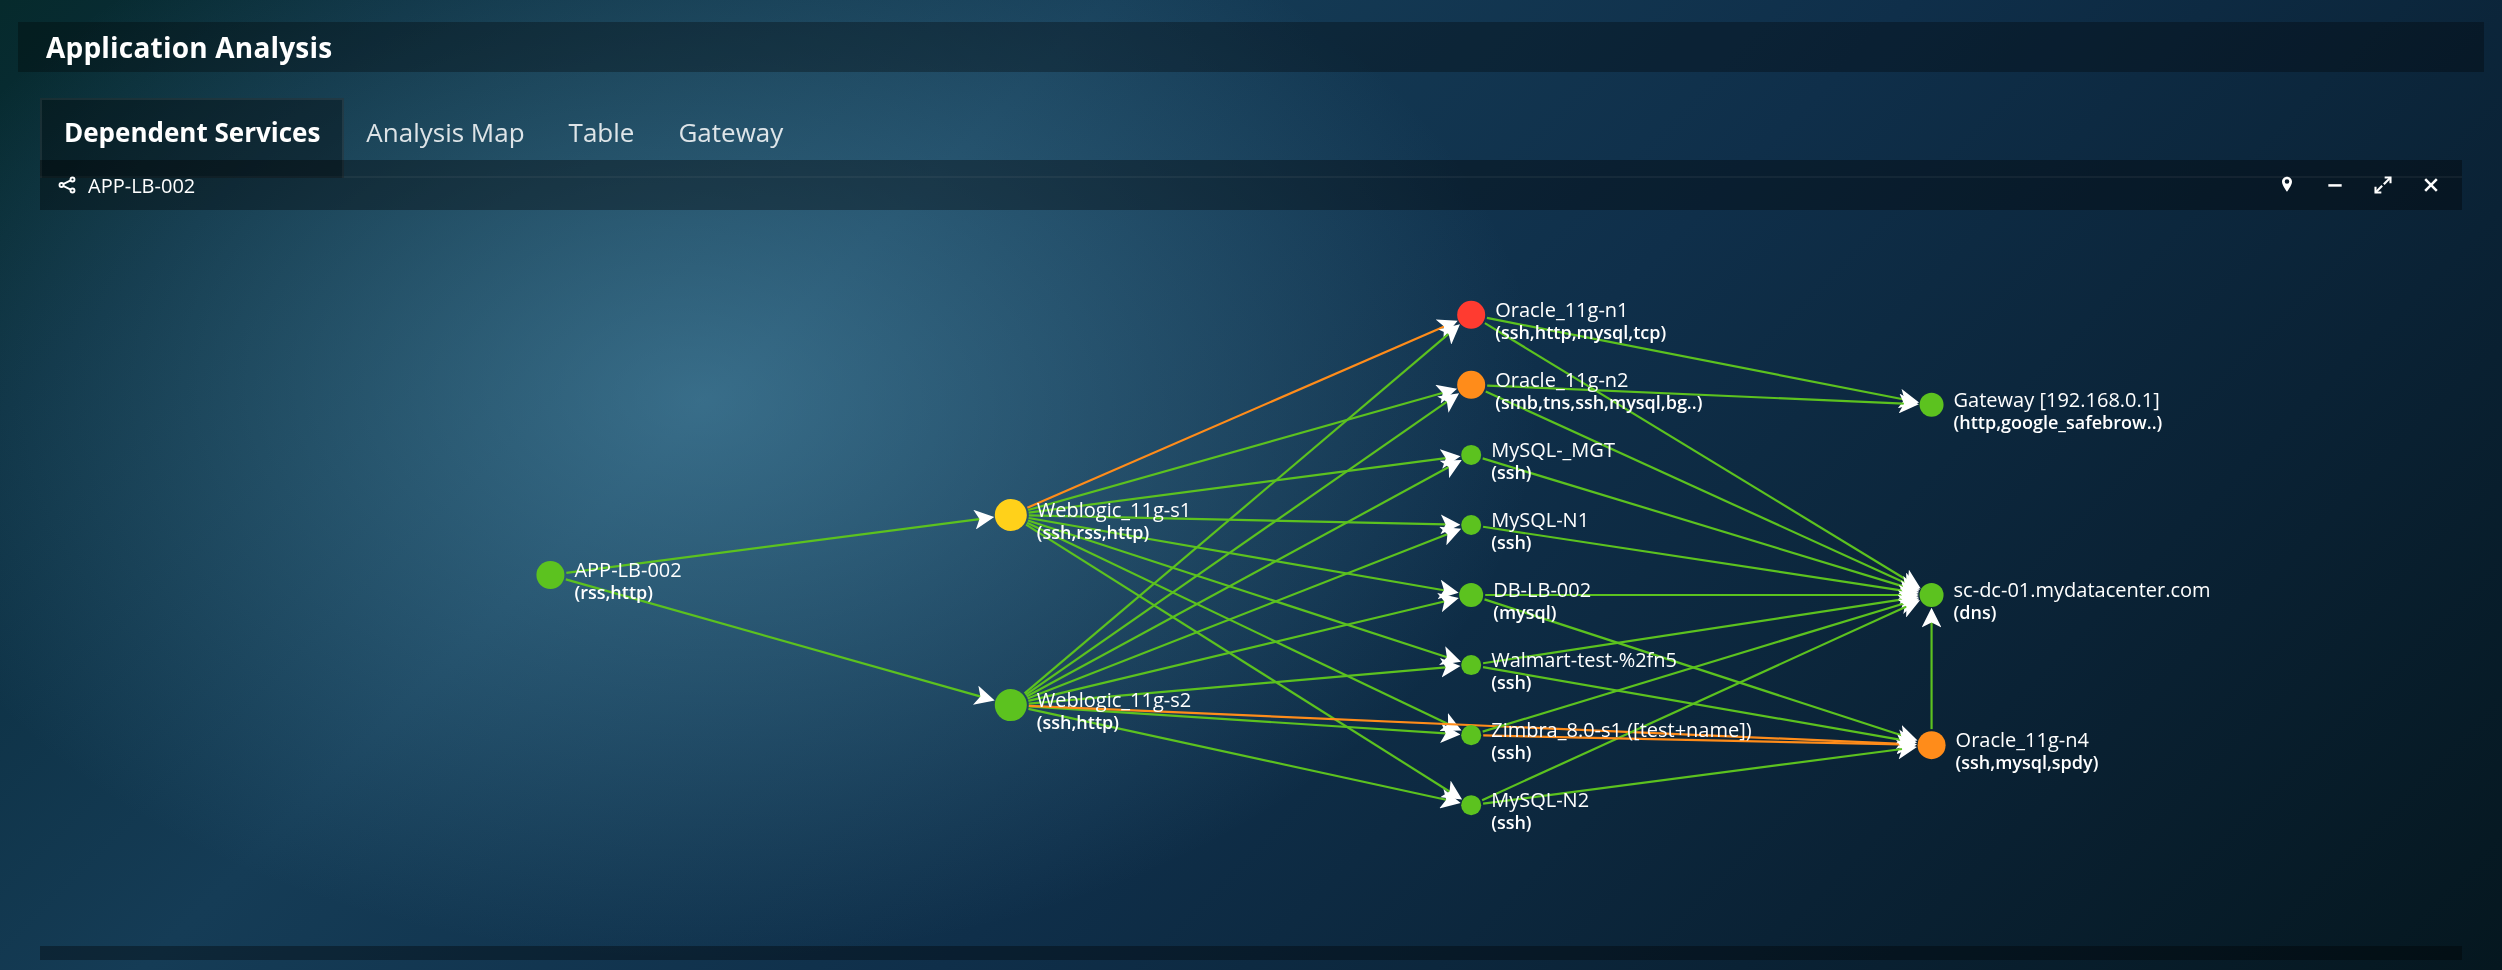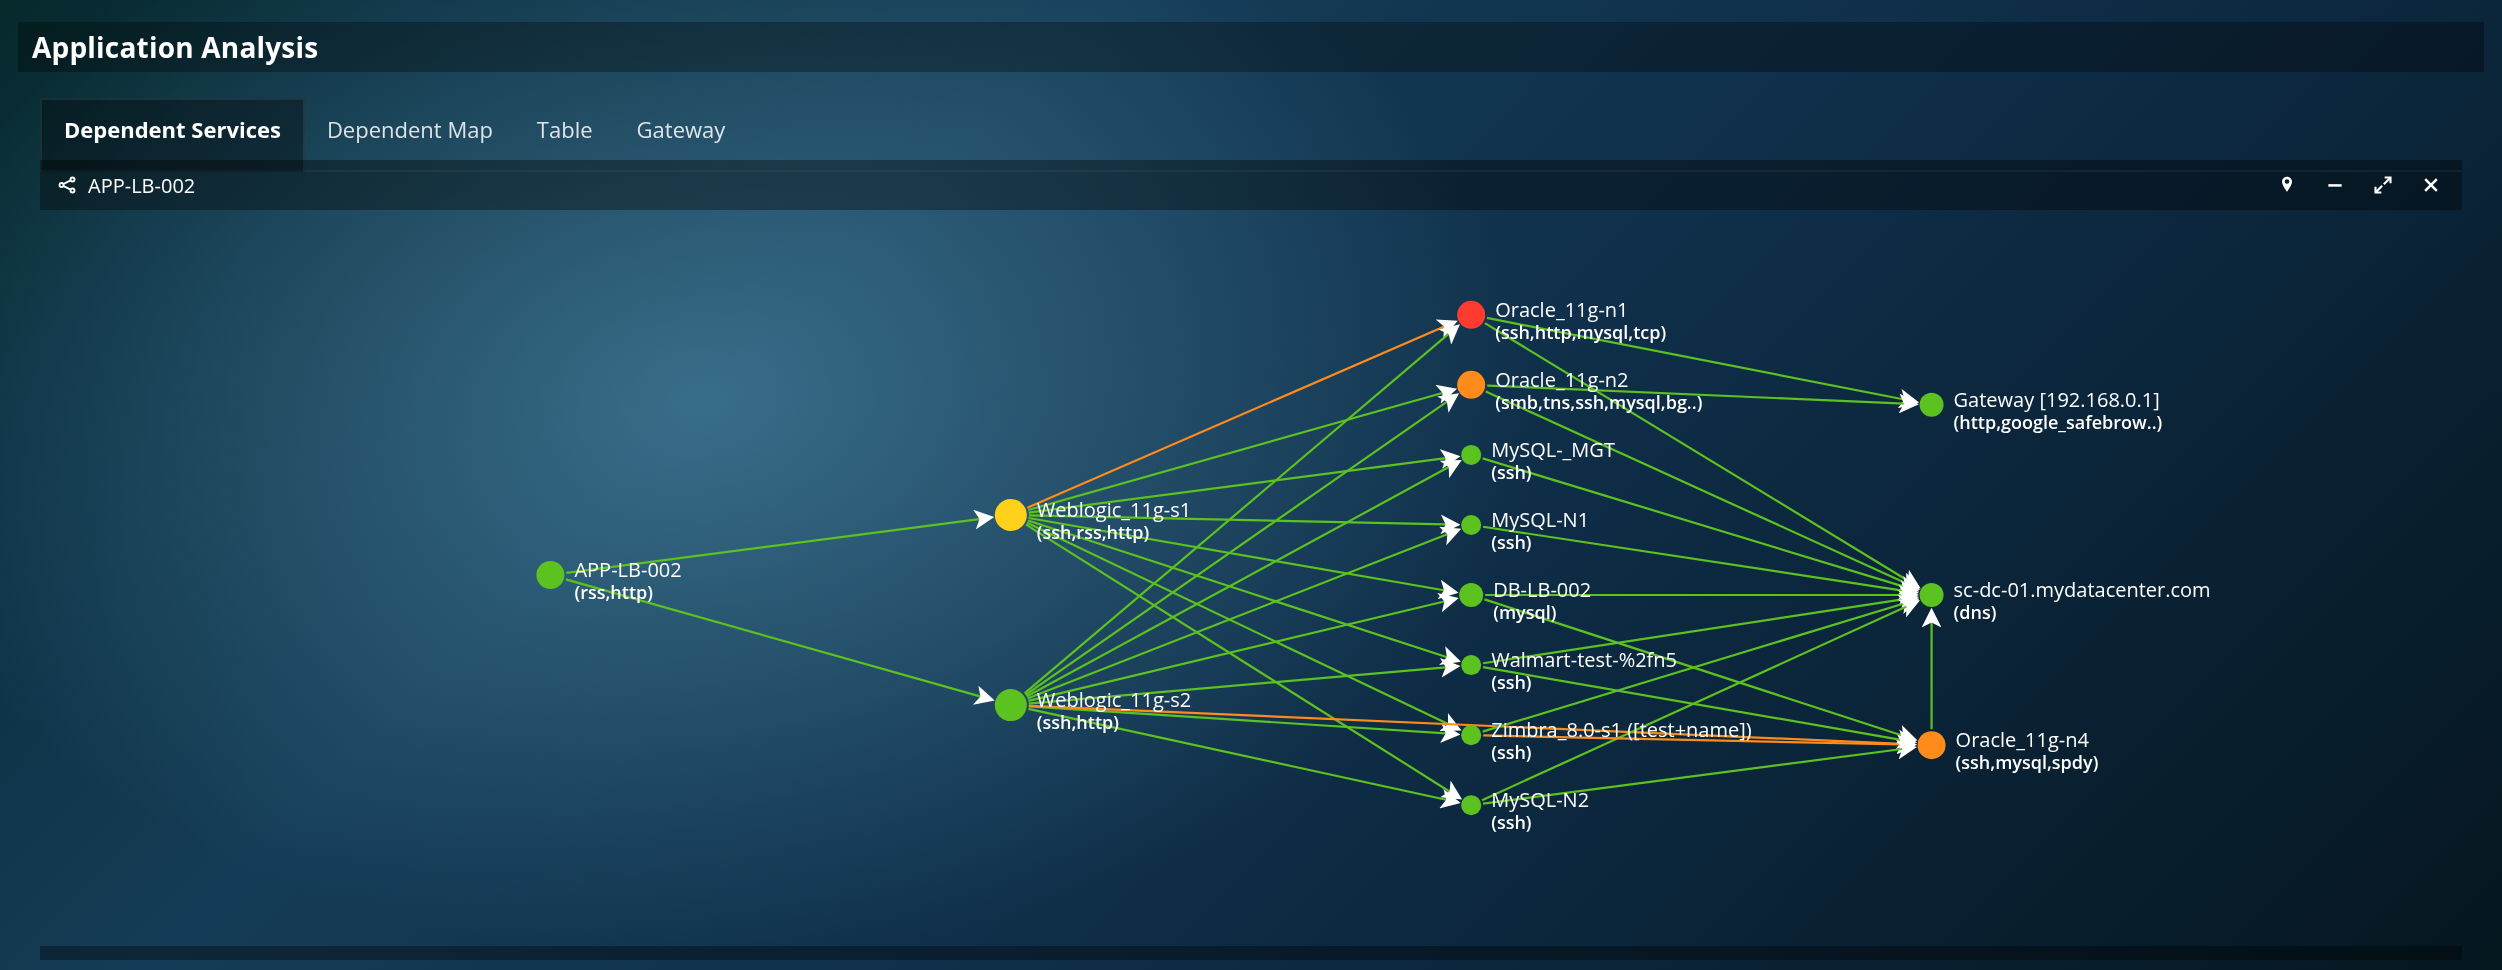--- a/index.html
+++ b/index.html
@@ -21,39 +21,39 @@
   .titlebar {
     position: absolute;
     left: 18px; top: 22px; right: 18px;
     height: 50px;
     background: rgba(0,0,0,0.30);
     display: flex;
     align-items: center;
     padding: 0 14px;
   }
   .titlebar h1 {
-    margin: 0;
+    margin: 14px;
     font-size: 28px;
     font-weight: 700;
     letter-spacing: .2px;
   }
 
   
   .tabs {
     position: absolute;
     left: 40px; top: 96px;
     display: flex;
     align-items: flex-end;
     gap: 0;
     border-bottom: 2px solid rgba(255,255,255,0.08);
     width: calc(100% - 80px);
   }
   .tab {
     padding: 14px 22px 28px 22px;
-    font-size: 22px;
+    font-size: 26px;
     color: rgba(255,255,255,0.85);
     cursor: pointer;
     position: relative;
     top: 2px;
   }
   .tab.active {
     background: rgba(0,0,0,0.35);
     font-weight: 700;
     color: #fff;
     border: 2px solid rgba(255,255,255,0.08);
@@ -110,21 +110,21 @@
 </style>
 </head>
 <body>
 
 <div class="titlebar">
   <h1>Application Analysis</h1>
 </div>
 
 <div class="tabs" id="tabstrip">
     <div class="tab active"><span>Dependent Services</span></div>
-    <div class="tab"><span>Dependent Map</span></div>
+    <div class="tab"><span>Analysis Map</span></div>
     <div class="tab"><span>Table</span></div>
     <div class="tab"><span>Gateway</span></div>
   </div>
 
 <div class="panelhdr">
   <span class="share-icon">
     <svg viewBox="0 0 24 24" fill="none" stroke="#fff" stroke-width="2">
       <circle cx="6" cy="12" r="2.2"></circle>
       <circle cx="18" cy="6" r="2.2"></circle>
       <circle cx="18" cy="18" r="2.2"></circle>

